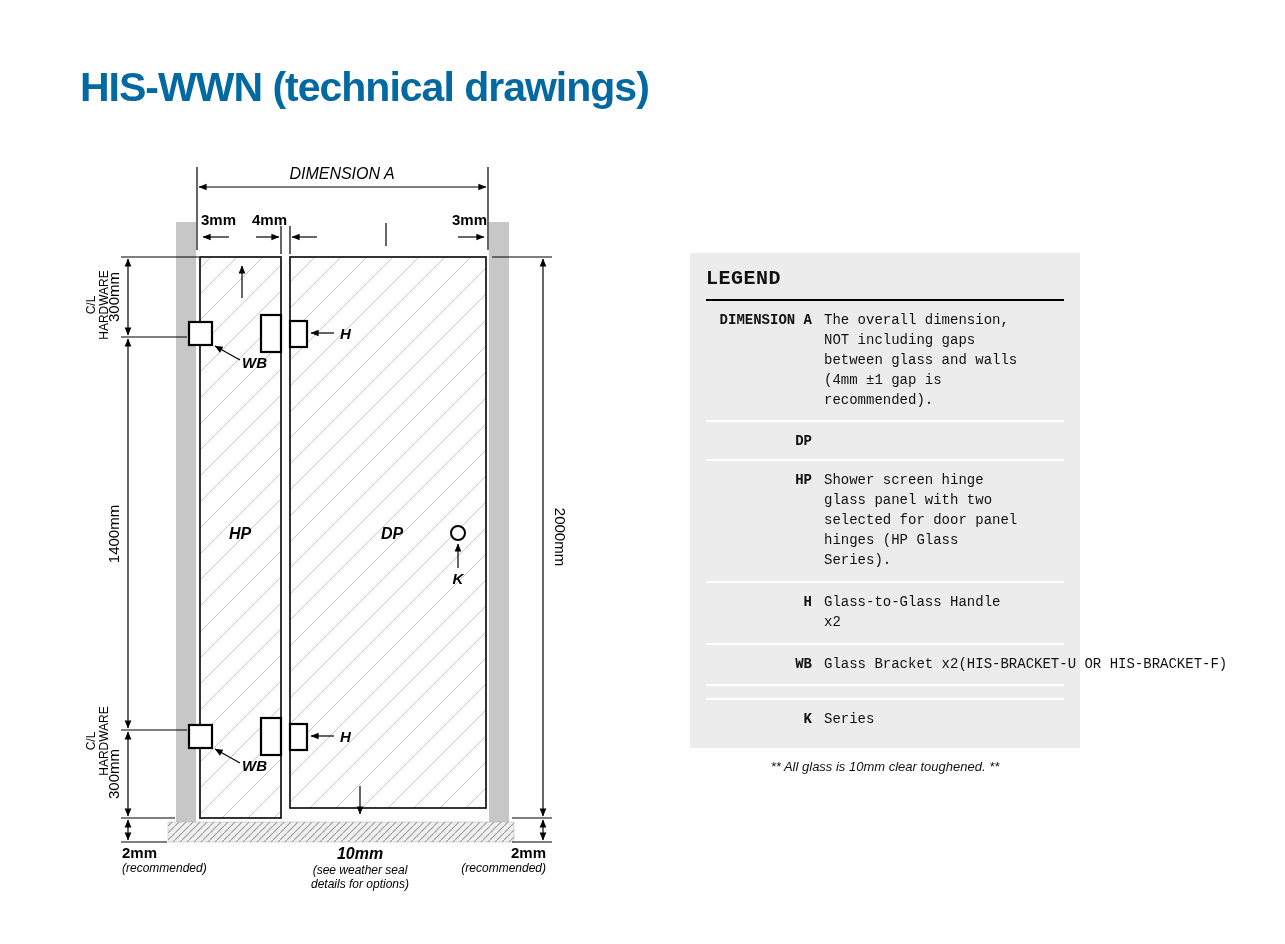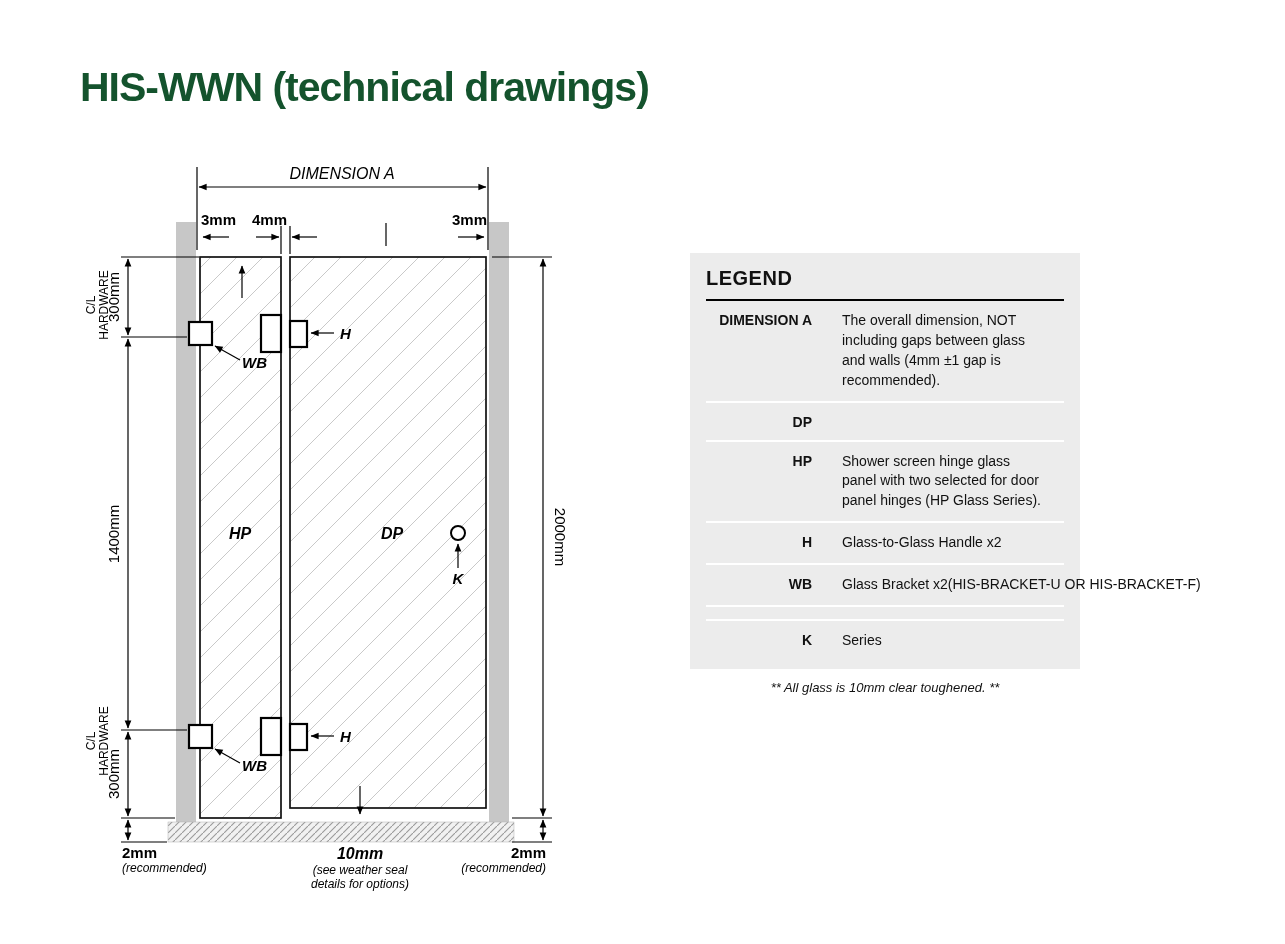--- a/index.html
+++ b/index.html
@@ -1,21 +1,21 @@
 <!DOCTYPE html>
 <html><head>
 <meta charset="utf-8">
 <style>
   * { margin:0; padding:0; box-sizing:border-box; }
   html, body { width:1285px; height:944px; background:#ffffff; font-family:"Liberation Sans", sans-serif; color:#111; }
   body { position:relative; overflow:hidden; }
 
   .page-title {
     position:absolute; left:80px; top:64px;
-    font-size:41px; font-weight:700; letter-spacing:-1px; color:#14532d;
+    font-size:41px; font-weight:700; letter-spacing:-1px; color:#0369a1;
   }
 
   svg.drawing { position:absolute; left:0; top:0; }
   svg.drawing text { font-family:"Liberation Sans", sans-serif; fill:#000; }
   svg.drawing line { stroke:#000; stroke-width:1.2; }
 
   .t-dim   { font-size:15px; }
   .t-dimb  { font-size:15px; font-weight:700; }
   .t-dima  { font-size:16px; font-style:italic; }
   .t-hw    { font-size:15px; font-weight:700; font-style:italic; }
@@ -24,27 +24,27 @@
   .t-note  { font-size:12px; font-style:italic; }
   .t-seal  { font-size:16px; font-weight:700; font-style:italic; }
 
   .wall  { fill:#c7c7c7; stroke:none; }
   .floor { fill:url(#floorHatch); stroke:#b5b5b5; stroke-width:0.5; }
   .glass { fill:url(#glassHatch); stroke:#111; stroke-width:1.7; }
   .hwrect { fill:#fff; stroke:#000; stroke-width:2.2; }
   .knob  { fill:#fff; stroke:#000; stroke-width:2; }
 
   .legend-wrap { position:absolute; left:690px; top:253px; width:390px; }
-  .legend-box  { background:#ececec; padding:14px 16px 8px 16px; overflow:visible; }
+  .legend-box  { background:#ececec; padding:14px 16px 8px 16px; overflow:visible;font-family:Liberation Mono, monospace; }
   .legend-title { font-size:20px; font-weight:700; letter-spacing:0.5px; padding-bottom:9px; border-bottom:2.5px solid #000; }
   .lg-row { display:flex; padding:10px 0; border-bottom:2px solid #ffffff; overflow:visible; }
   .lg-row.last { border-bottom:none; }
   .lg-spacer { height:14px; padding:0; }
   .lg-term { flex:0 0 106px; text-align:right; font-weight:700; font-size:14px; padding-top:1px; }
-  .lg-desc { margin-left:30px; width:200px; font-size:14px; line-height:1.42; }
+  .lg-desc { margin-left:12px; width:200px; font-size:14px; line-height:1.42; }
   .lg-desc.nowrap { white-space:nowrap; width:auto; overflow:visible; }
   .legend-note { margin-top:11px; text-align:center; font-size:13px; font-style:italic; font-weight:400; }
 </style>
 </head>
 <body>
 
 <div class="page-title">HIS-WWN (technical drawings)</div>
 
 <svg class="drawing" width="1285" height="944" viewBox="0 0 1285 944" xmlns="http://www.w3.org/2000/svg">
   <defs>

